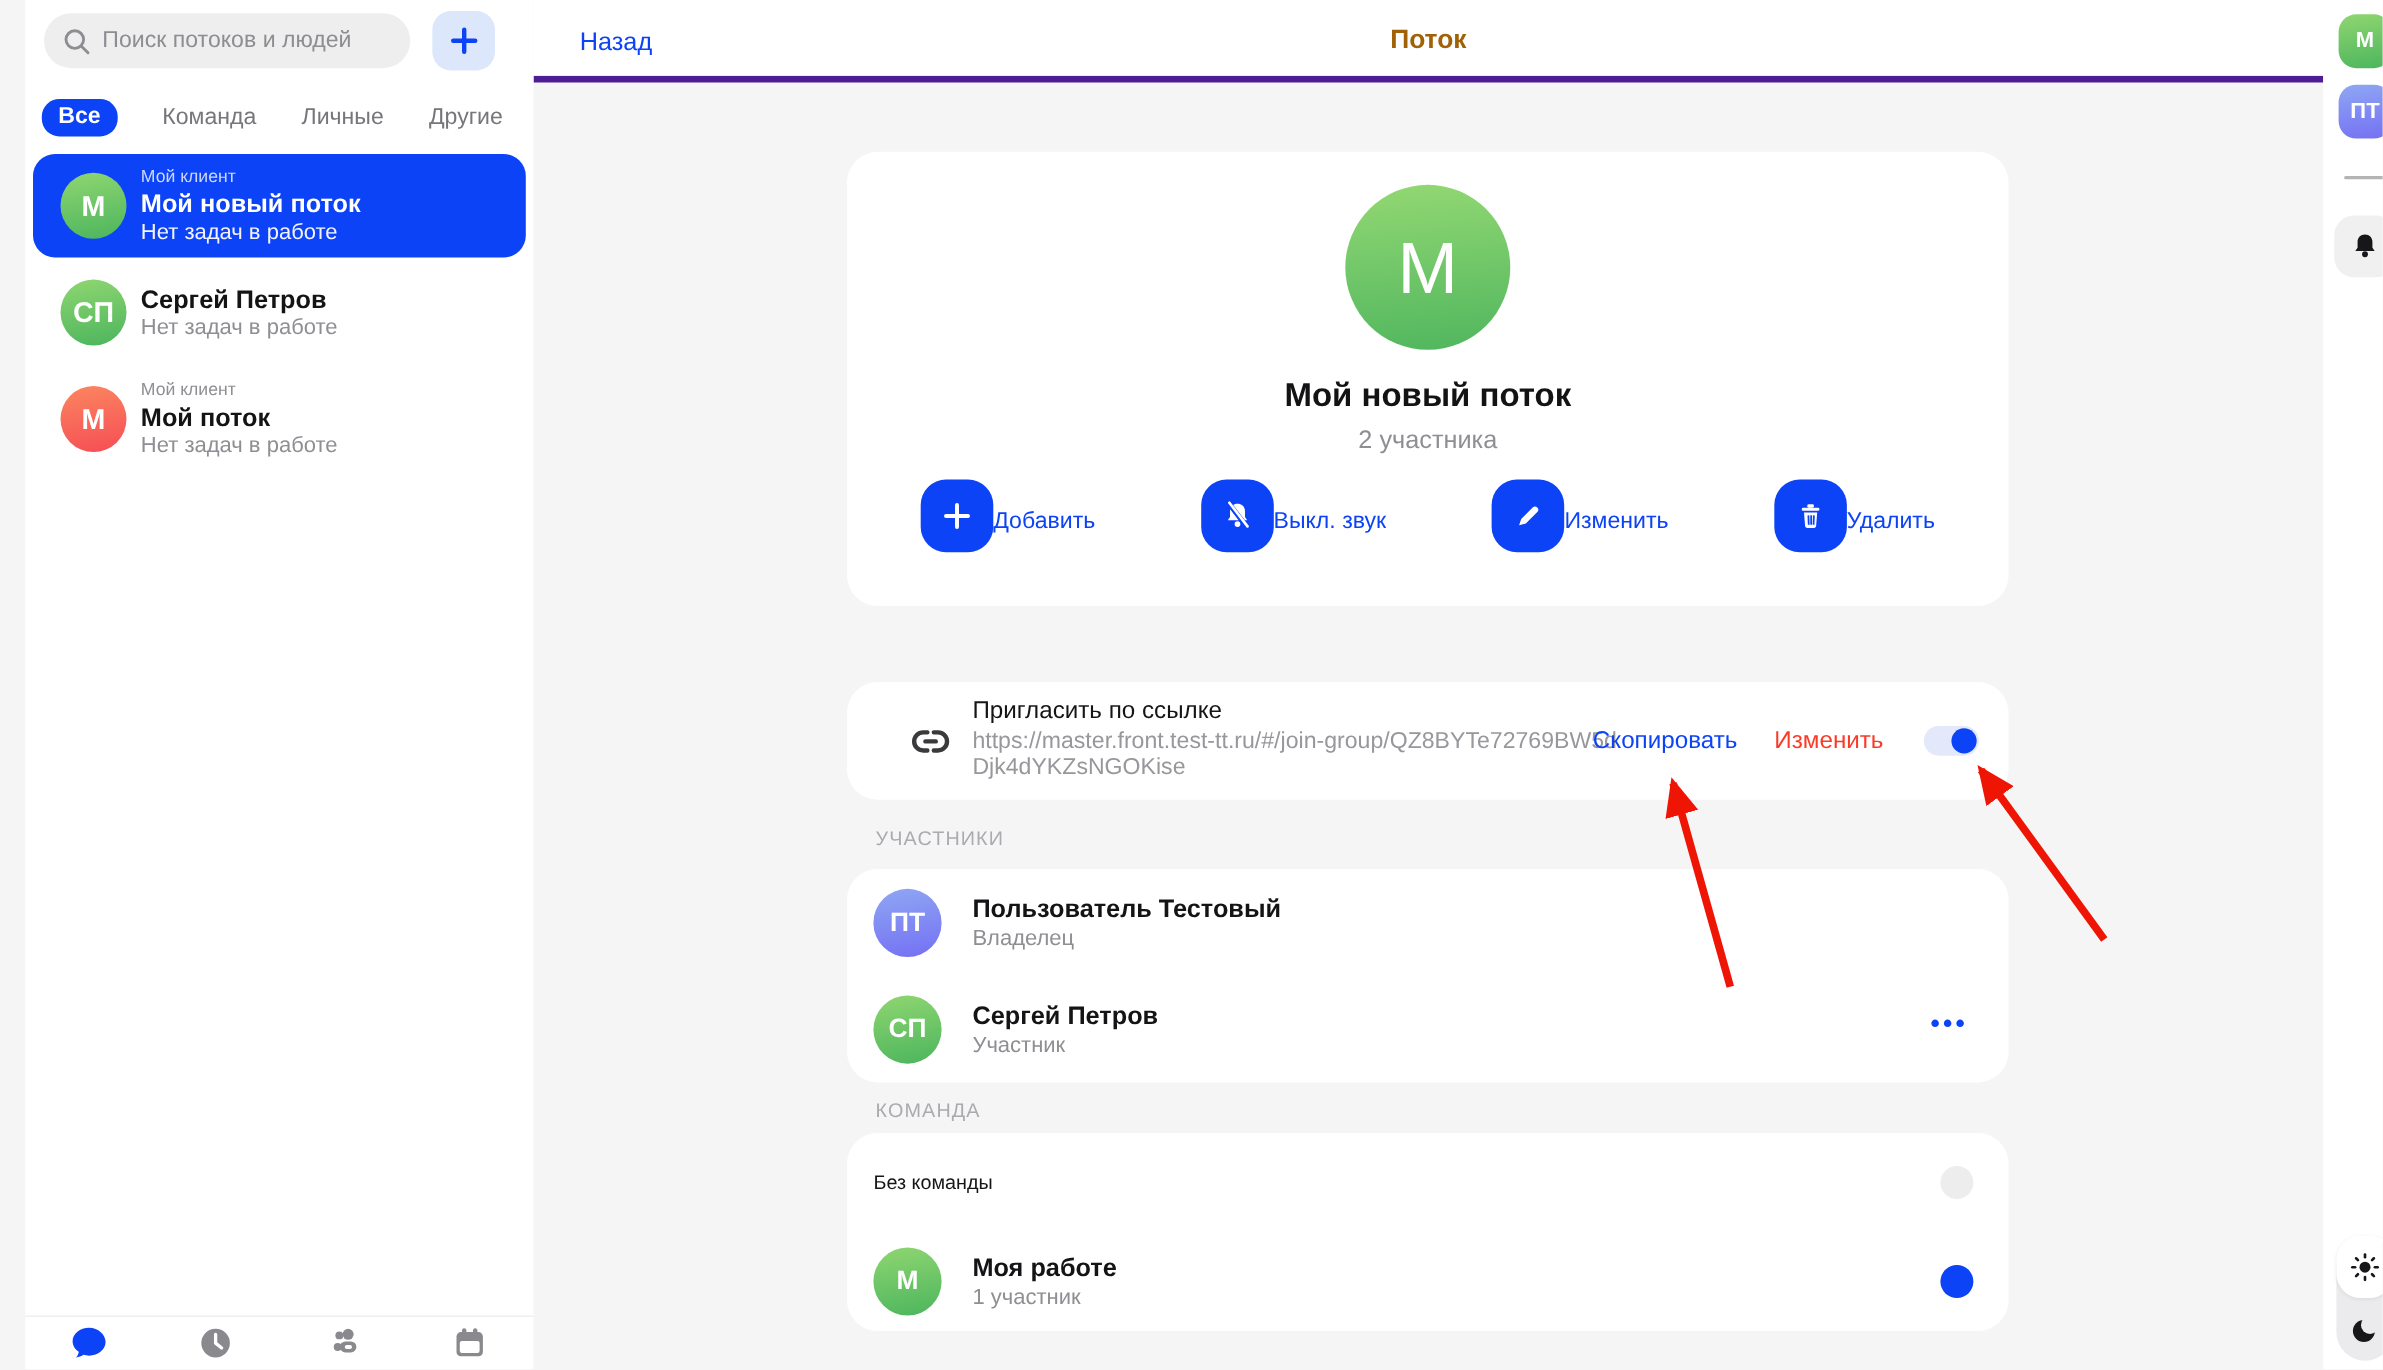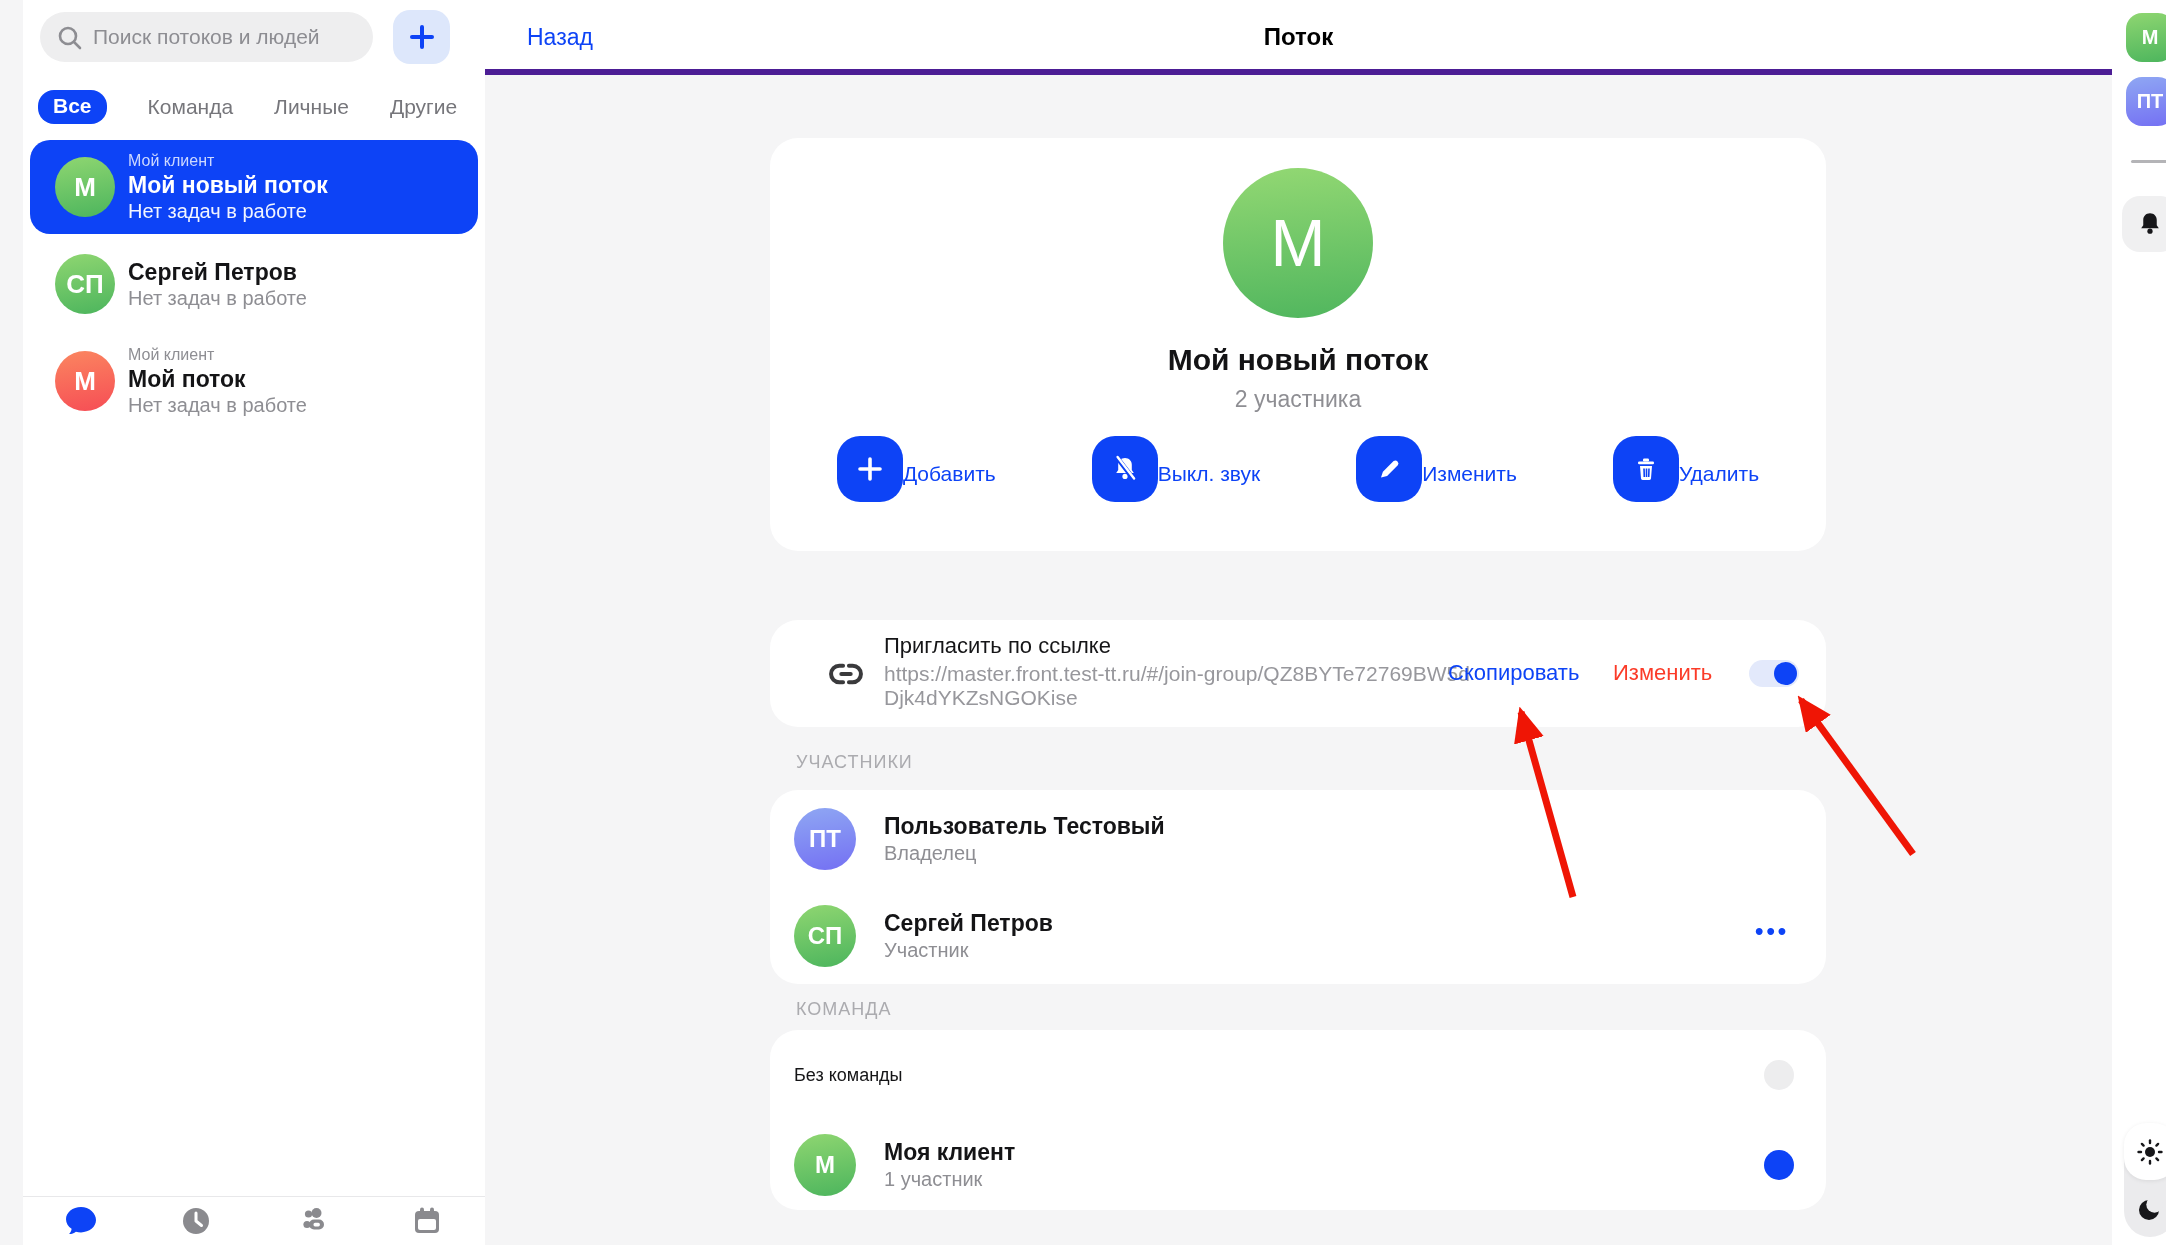--- a/index.html
+++ b/index.html
@@ -41,21 +41,21 @@
   .grad-red { background:linear-gradient(170deg,#fb8660,#f64d55); }
   .grad-violet { background:linear-gradient(170deg,#8fa7f3,#7470f3); }
 
   .sidebar-footer { position:absolute; left:0; bottom:0; width:462px; height:49px; border-top:1px solid #e8e8ea; display:flex; }
   .foot-btn { flex:1; display:flex; align-items:center; justify-content:center; cursor:pointer; }
 
   
   .main { position:absolute; left:462px; top:0; width:1627px; height:1245px; background:#f5f5f6; }
   .main-header { position:absolute; left:0; top:0; width:1627px; height:75px; background:#fff; border-bottom:6px solid #4c1d95; }
   .back-link { position:absolute; left:42px; top:24px; font-size:23px; color:var(--accent); cursor:pointer; }
-  .main-title { position:absolute; left:0; top:23px; width:1627px; text-align:center; font-size:24px; font-weight:bold; color:#000000; }
+  .main-title { position:absolute; left:0; top:23px; width:1627px; text-align:center; font-size:24px; font-weight:bold; color:#a16207; }
 
   .card { position:absolute; left:285px; width:1056px; background:#fff; border-radius:28px; }
 
   
   .profile-card { top:138px; height:413px; }
   .profile-avatar { position:absolute; left:453px; top:30px; width:150px; height:150px; border-radius:50%; background:linear-gradient(175deg,#93d873,#50b65e); color:#fff; font-size:66px; display:flex; align-items:center; justify-content:center; }
   .profile-name { position:absolute; top:205px; width:100%; text-align:center; font-size:30px; font-weight:bold; color:#131315; }
   .profile-members { position:absolute; top:248px; width:100%; text-align:center; font-size:23px; color:#8e8e93; }
   .actions-row { position:absolute; top:298px; left:0; width:100%; display:flex; justify-content:center; gap:96px; }
   .action { display:flex; flex-direction:row; align-items:center; cursor:pointer; }
@@ -294,21 +294,21 @@
 
     <div class="section-label label-team">КОМАНДА</div>
     <div class="card team-card">
       <div class="team-row">
         <div class="no-team-label">Без команды</div>
         <div class="radio off"></div>
       </div>
       <div class="team-row r2">
         <div class="avatar-circle grad-green">М</div>
         <div class="person-texts">
-          <div class="person-name">Моя клиент</div>
+          <div class="person-name">Моя работе</div>
           <div class="person-role">1 участник</div>
         </div>
         <div class="radio on"></div>
       </div>
     </div>
   </div>
 
   <div class="rail">
     <div class="rail-avatar grad-green" style="top:13px">М</div>
     <div class="rail-avatar grad-violet" style="top:77px">ПТ</div>

